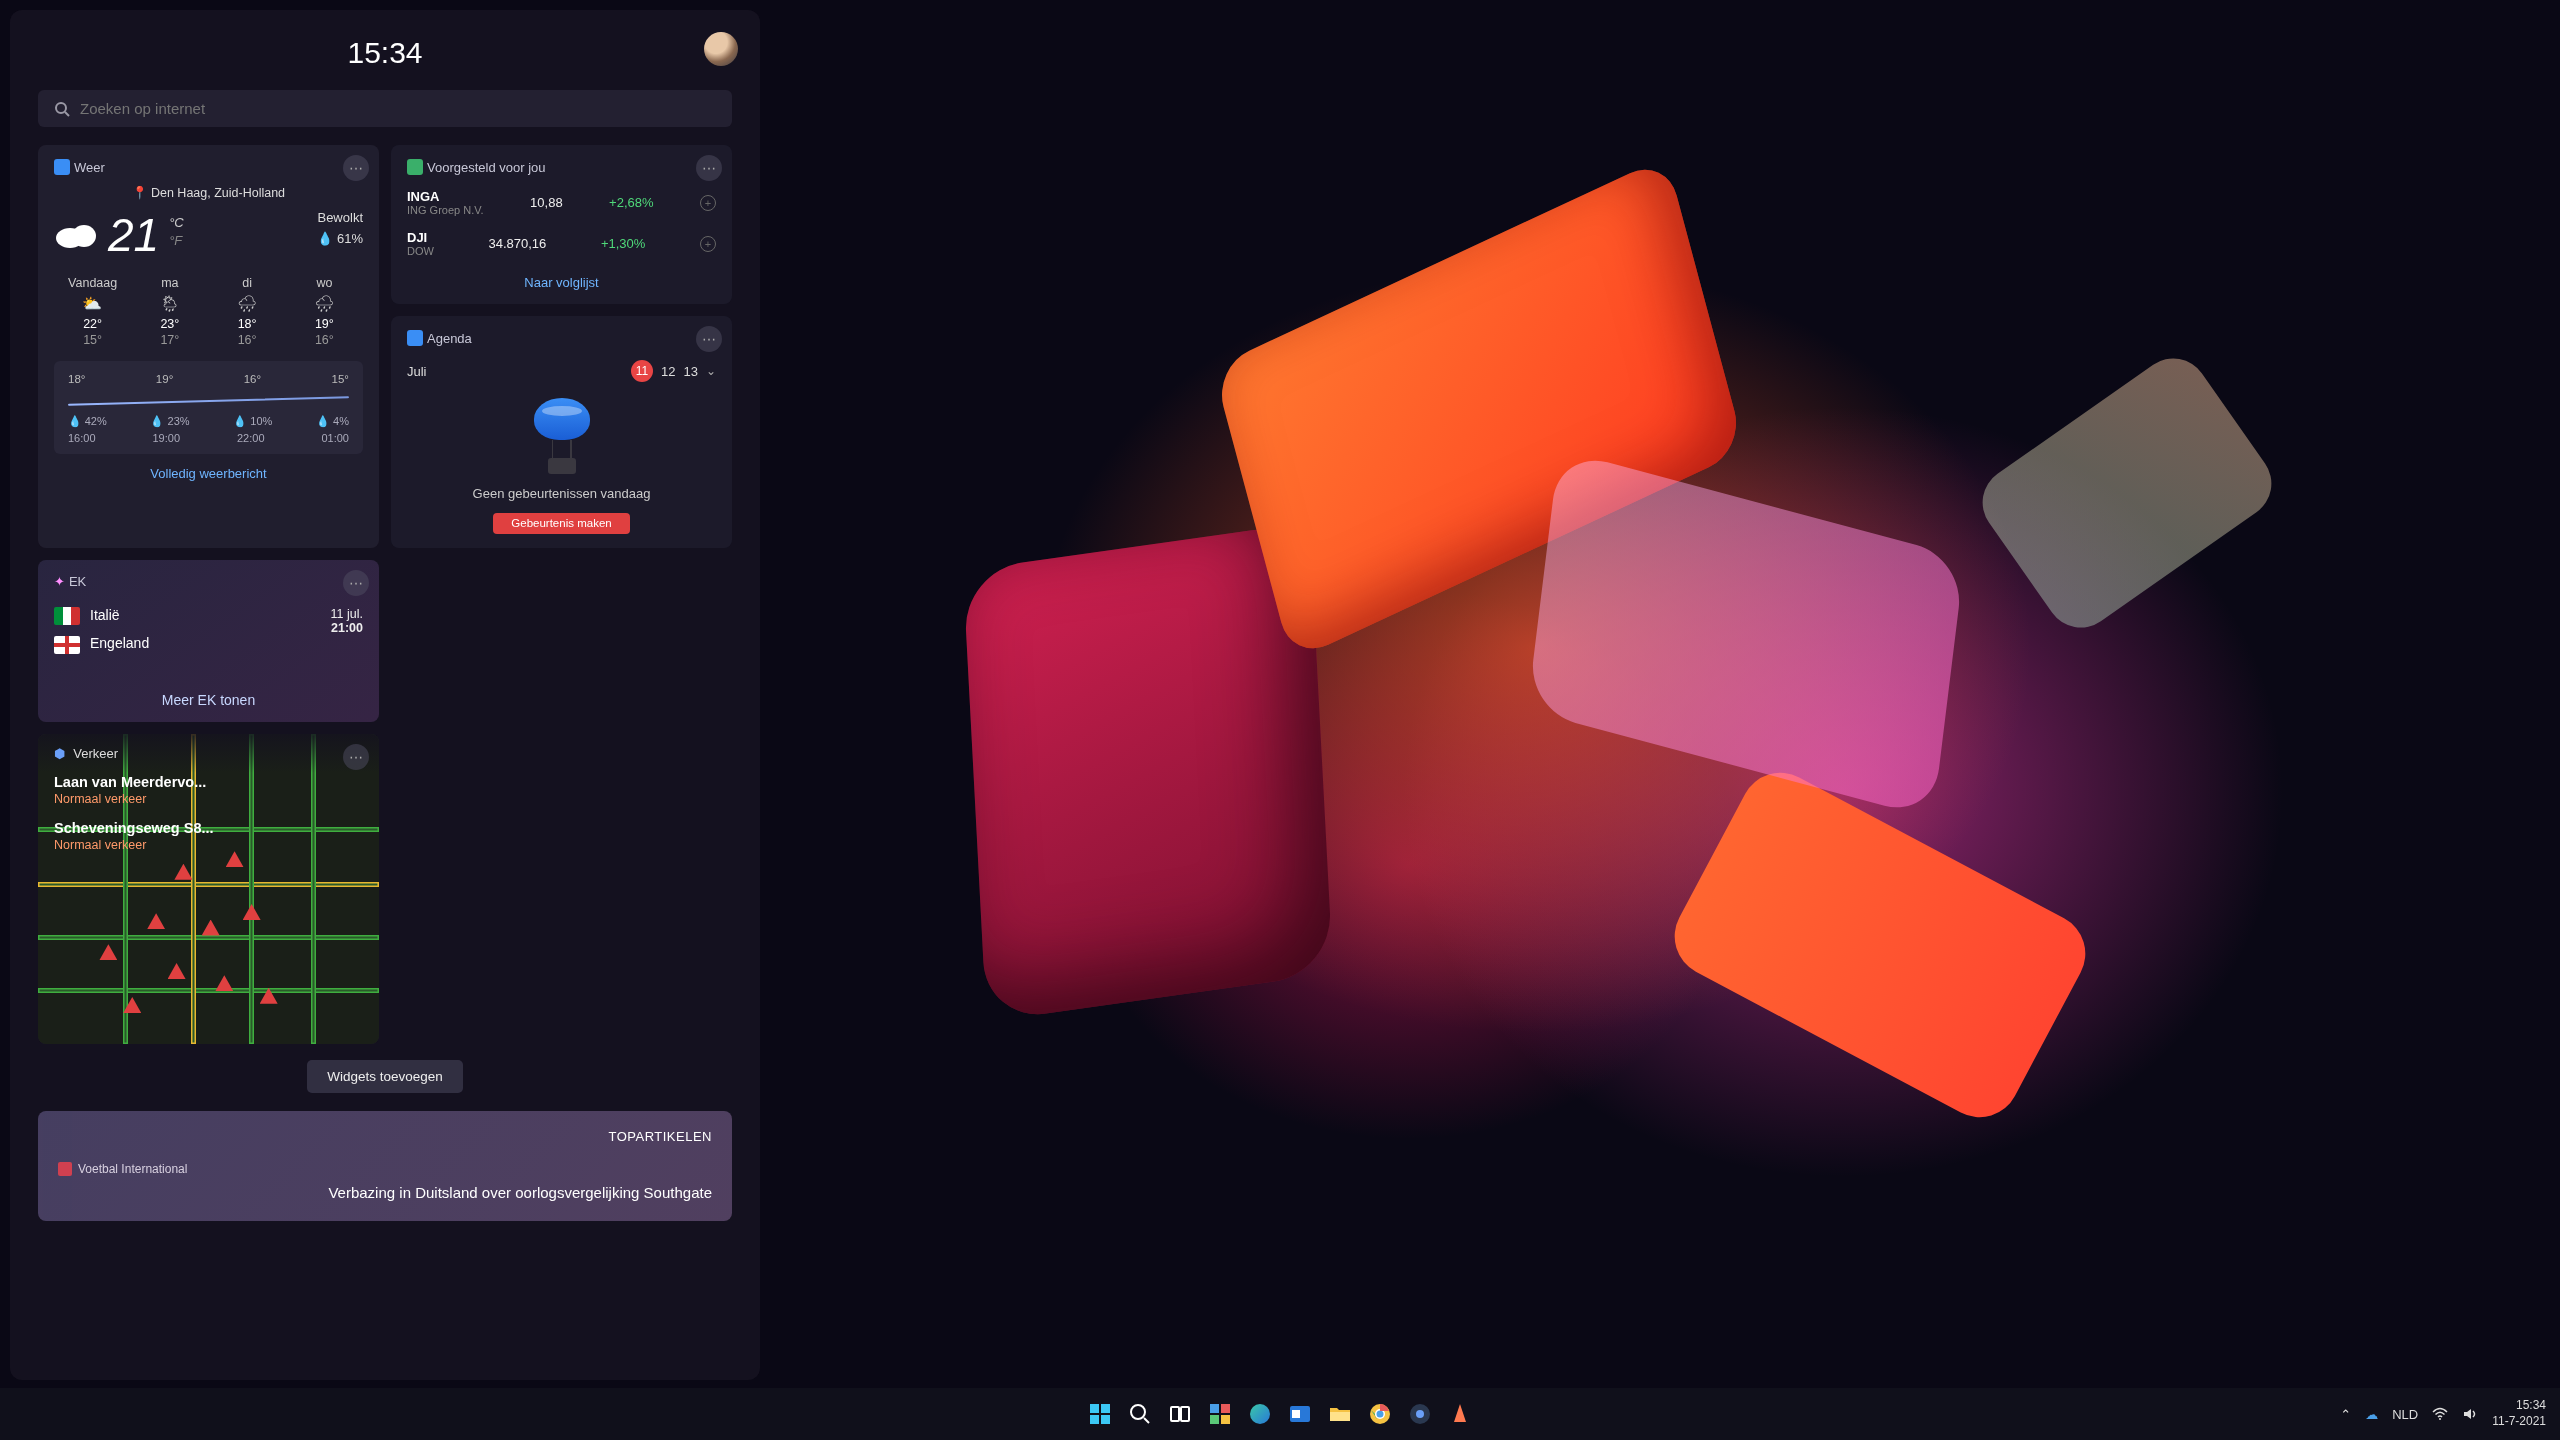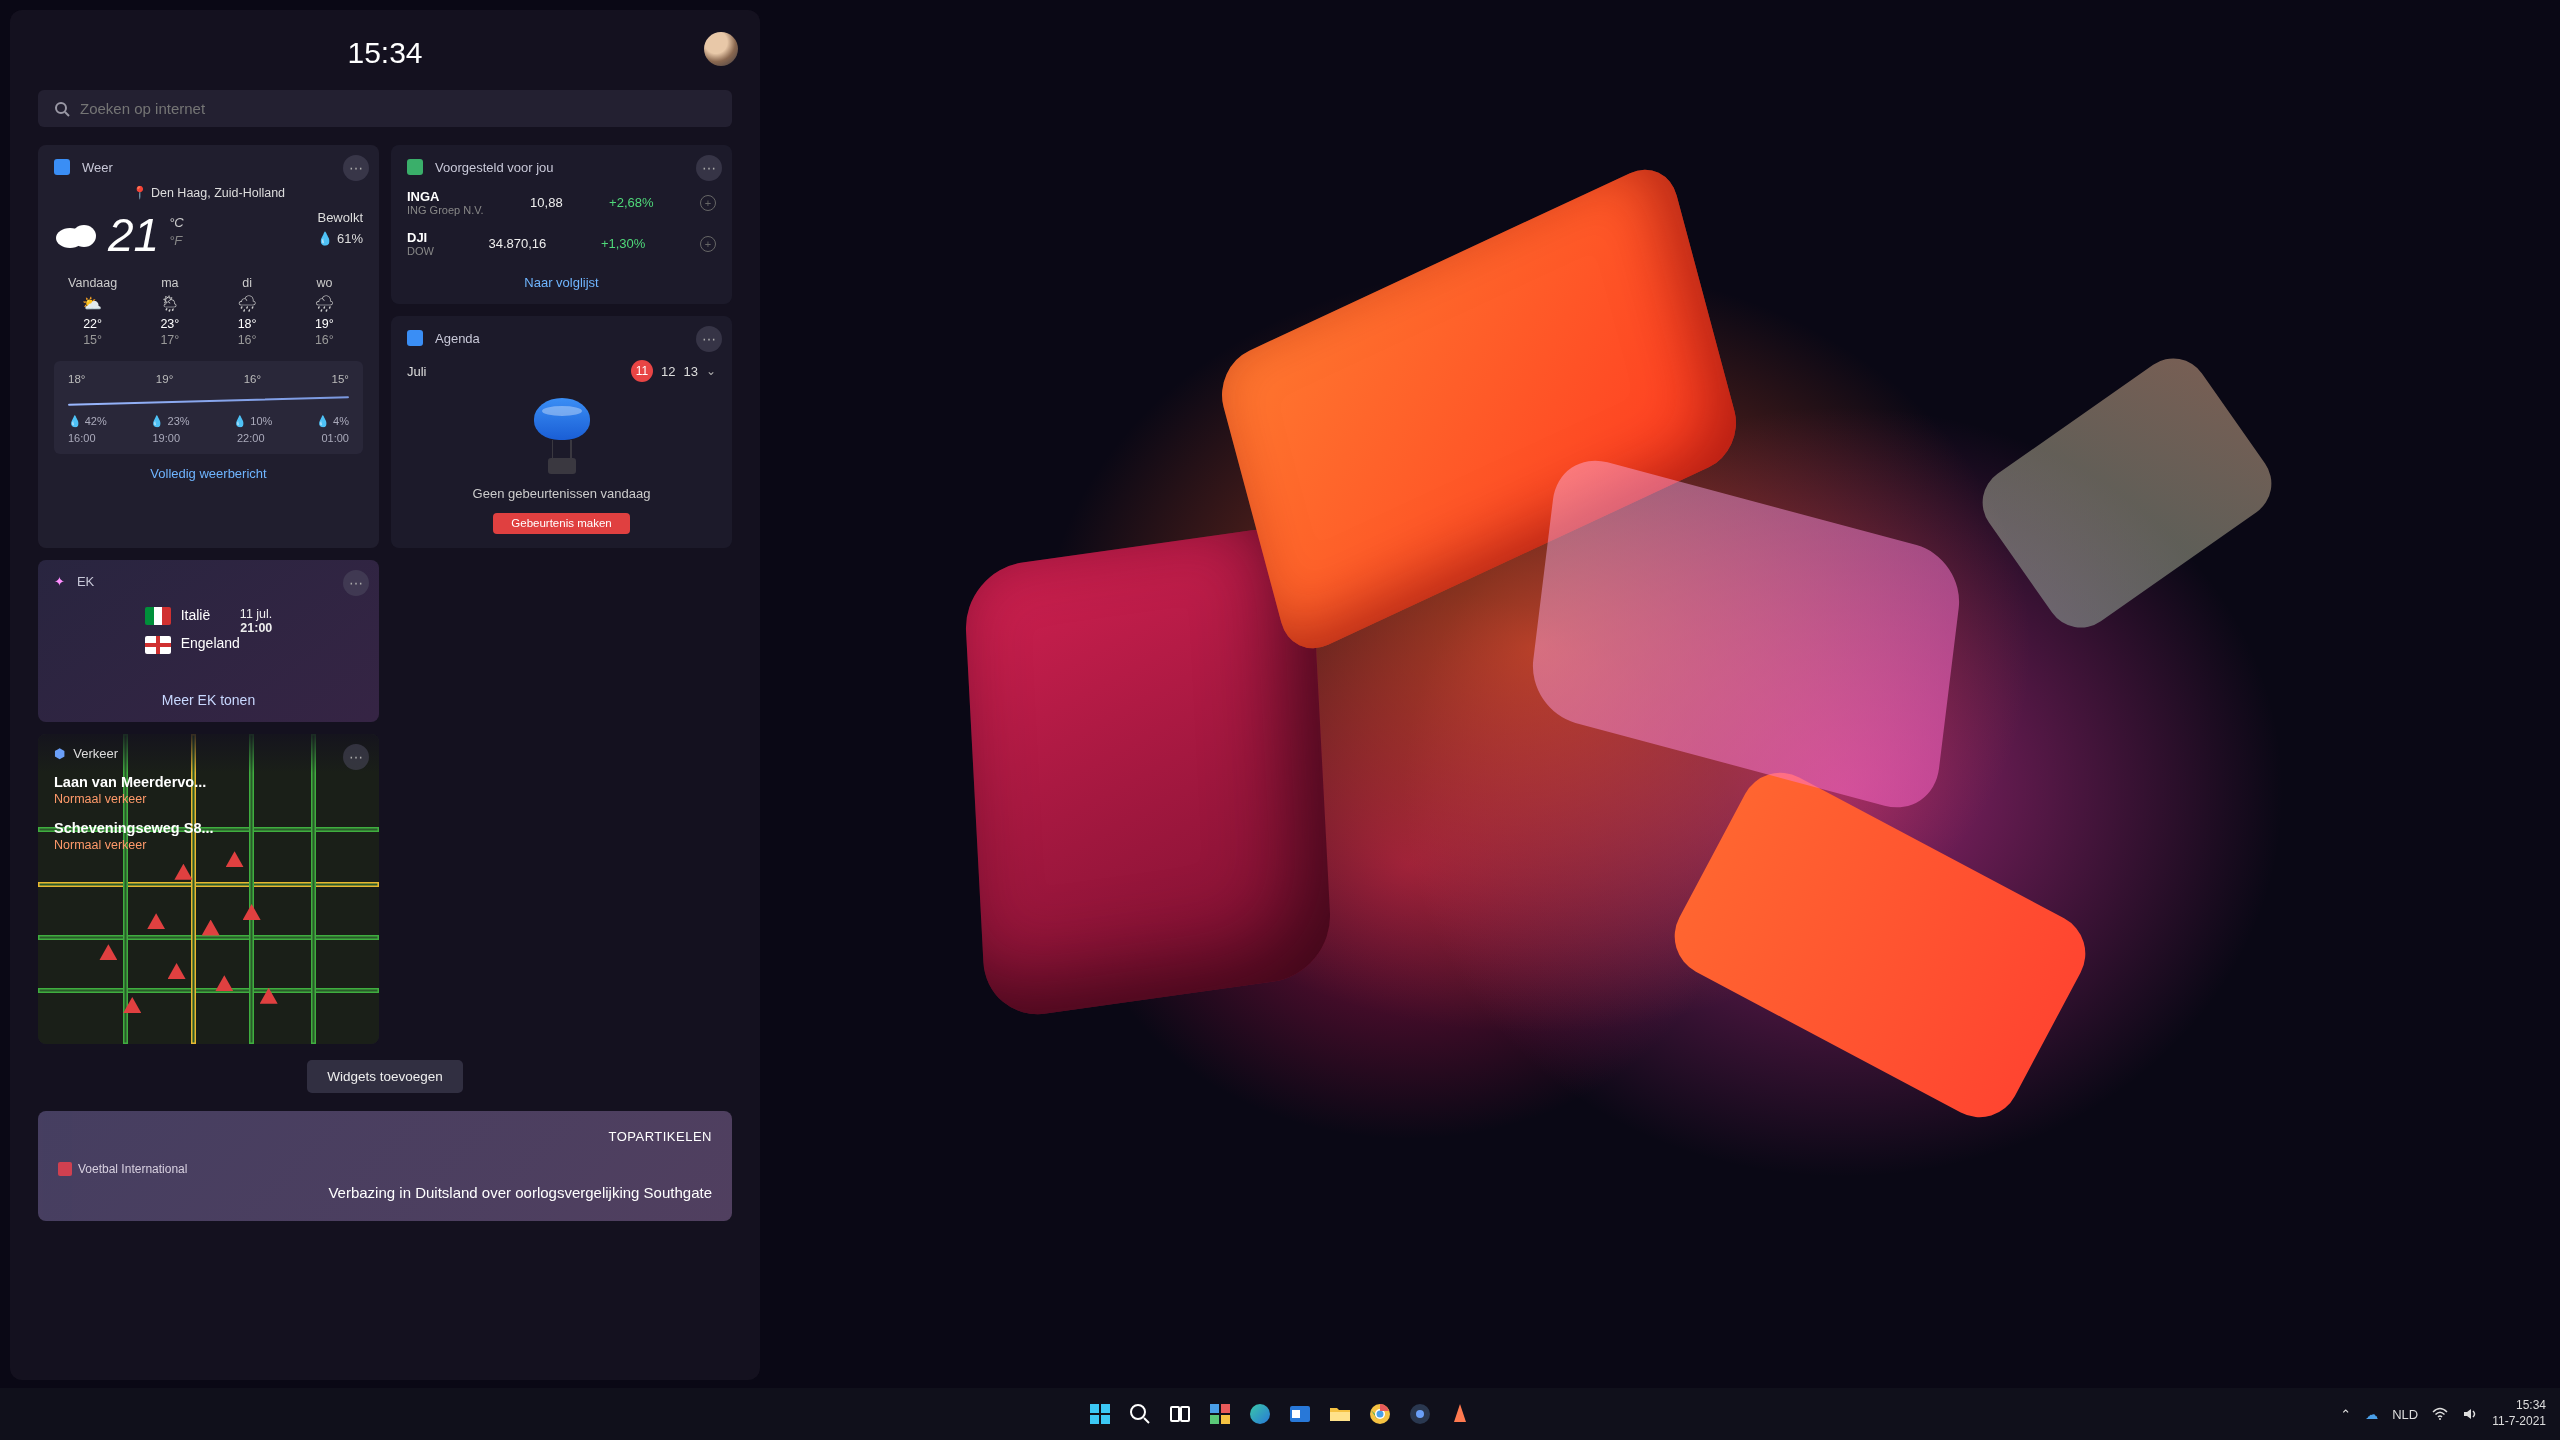--- a/index.html
+++ b/index.html
@@ -21,21 +21,21 @@
 .wp-time { color:#fff; font-size:30px; font-weight:500; }
 .wp-avatar { position:absolute; right:8px; top:4px; width:34px; height:34px; border-radius:50%; background:radial-gradient(circle at 35% 30%, #e8c8a8 35%, #8a6850 60%, #3a3840 100%); }
 
 .search-bar { display:flex; align-items:center; gap:10px; background:rgba(40,38,55,0.8); border-radius:6px; padding:10px 16px; margin:0 14px 18px; }
 .search-bar svg { width:16px; height:16px; fill:none; stroke:#9a98a5; stroke-width:2; }
 .search-bar input { flex:1; background:none; border:none; outline:none; color:#bab8c5; font-size:15px; }
 
 .widgets-grid { display:grid; grid-template-columns:1fr 1fr; gap:12px; padding:0 14px; }
 .widget { background:rgba(36,34,50,0.82); border-radius:8px; padding:14px 16px; position:relative; color:#ddd; }
 .widget.dark { background:rgba(30,28,44,0.88); }
-.w-head { display:flex; align-items:center; gap:12px; font-size:13px; color:#c8c8d8; }
+.w-head { display:flex; align-items:center; gap:4px; font-size:13px; color:#c8c8d8; }
 .w-head .dot { width:16px; height:16px; border-radius:3px; }
 .w-more { position:absolute; right:10px; top:10px; width:26px; height:26px; border-radius:50%; background:rgba(80,78,100,0.5); color:#aaa; display:flex; align-items:center; justify-content:center; font-size:14px; cursor:pointer; }
 
 .weather { grid-row:span 2; }
 .weather-loc { text-align:center; font-size:12.5px; color:#ddd; margin-top:10px; }
 .weather-now { display:flex; align-items:flex-start; justify-content:space-between; margin-top:8px; }
 .weather-temp { display:flex; align-items:flex-start; gap:10px;font-style:italic; }
 .weather-temp .cloud { width:44px; height:32px; margin-top:10px; }
 .weather-temp .big { font-size:46px; color:#fff; font-weight:300; }
 .weather-temp .unit { font-size:13px; color:#ccc; margin-top:6px; line-height:1.4; }
@@ -74,21 +74,21 @@
 .balloon .basket::before { left:4px; } .balloon .basket::after { right:4px; }
 .agenda-empty { text-align:center; font-size:13px; color:#ccc; margin-bottom:12px; }
 .agenda-btn { display:block; margin:0 auto; background:#e04040; color:#fff; border:none; padding:3px 18px; border-radius:4px; font-size:11.5px; line-height:1.3; cursor:pointer; }
 
 .ek { background:linear-gradient(145deg, rgba(44,40,68,0.88), rgba(60,40,75,0.85)); }
 .flag { width:26px; height:18px; border-radius:2px; display:inline-block; vertical-align:middle; margin-right:10px; }
 .flag-it { background:linear-gradient(90deg,#008f3a 33%,#fff 33% 66%,#d03030 66%); }
 .flag-en { background:#fff; position:relative; }
 .flag-en::before { content:''; position:absolute; left:0; right:0; top:7px; height:4px; background:#d03030; }
 .flag-en::after { content:''; position:absolute; top:0; bottom:0; left:11px; width:4px; background:#d03030; }
-.ek .match { display:flex; justify-content:center; align-items:flex-start; margin-top:18px; }
+.ek .match { display:flex; justify-content:space-between; align-items:flex-start; margin-top:18px; }
 .ek .teams div { font-size:14px; color:#fff; margin-bottom:10px; }
 .ek .when { text-align:right; font-size:12.5px; color:#eee; }
 .ek-link { text-align:center; color:#c8d8ff; font-size:14px; margin-top:28px; cursor:pointer; }
 
 .traffic { grid-column:1; padding:0; overflow:hidden; height:310px; position:relative; }
 .traffic-map { position:absolute; inset:0; background:#1a1f18; }
 .road { position:absolute; background:#2a5a2a; box-shadow:0 0 0 1.5px #3fae3f inset; }
 .road.h { height:5px; left:0; right:0; }
 .road.v { width:5px; top:0; bottom:0; }
 .road.y { box-shadow:0 0 0 1.5px #e8b830 inset; }

